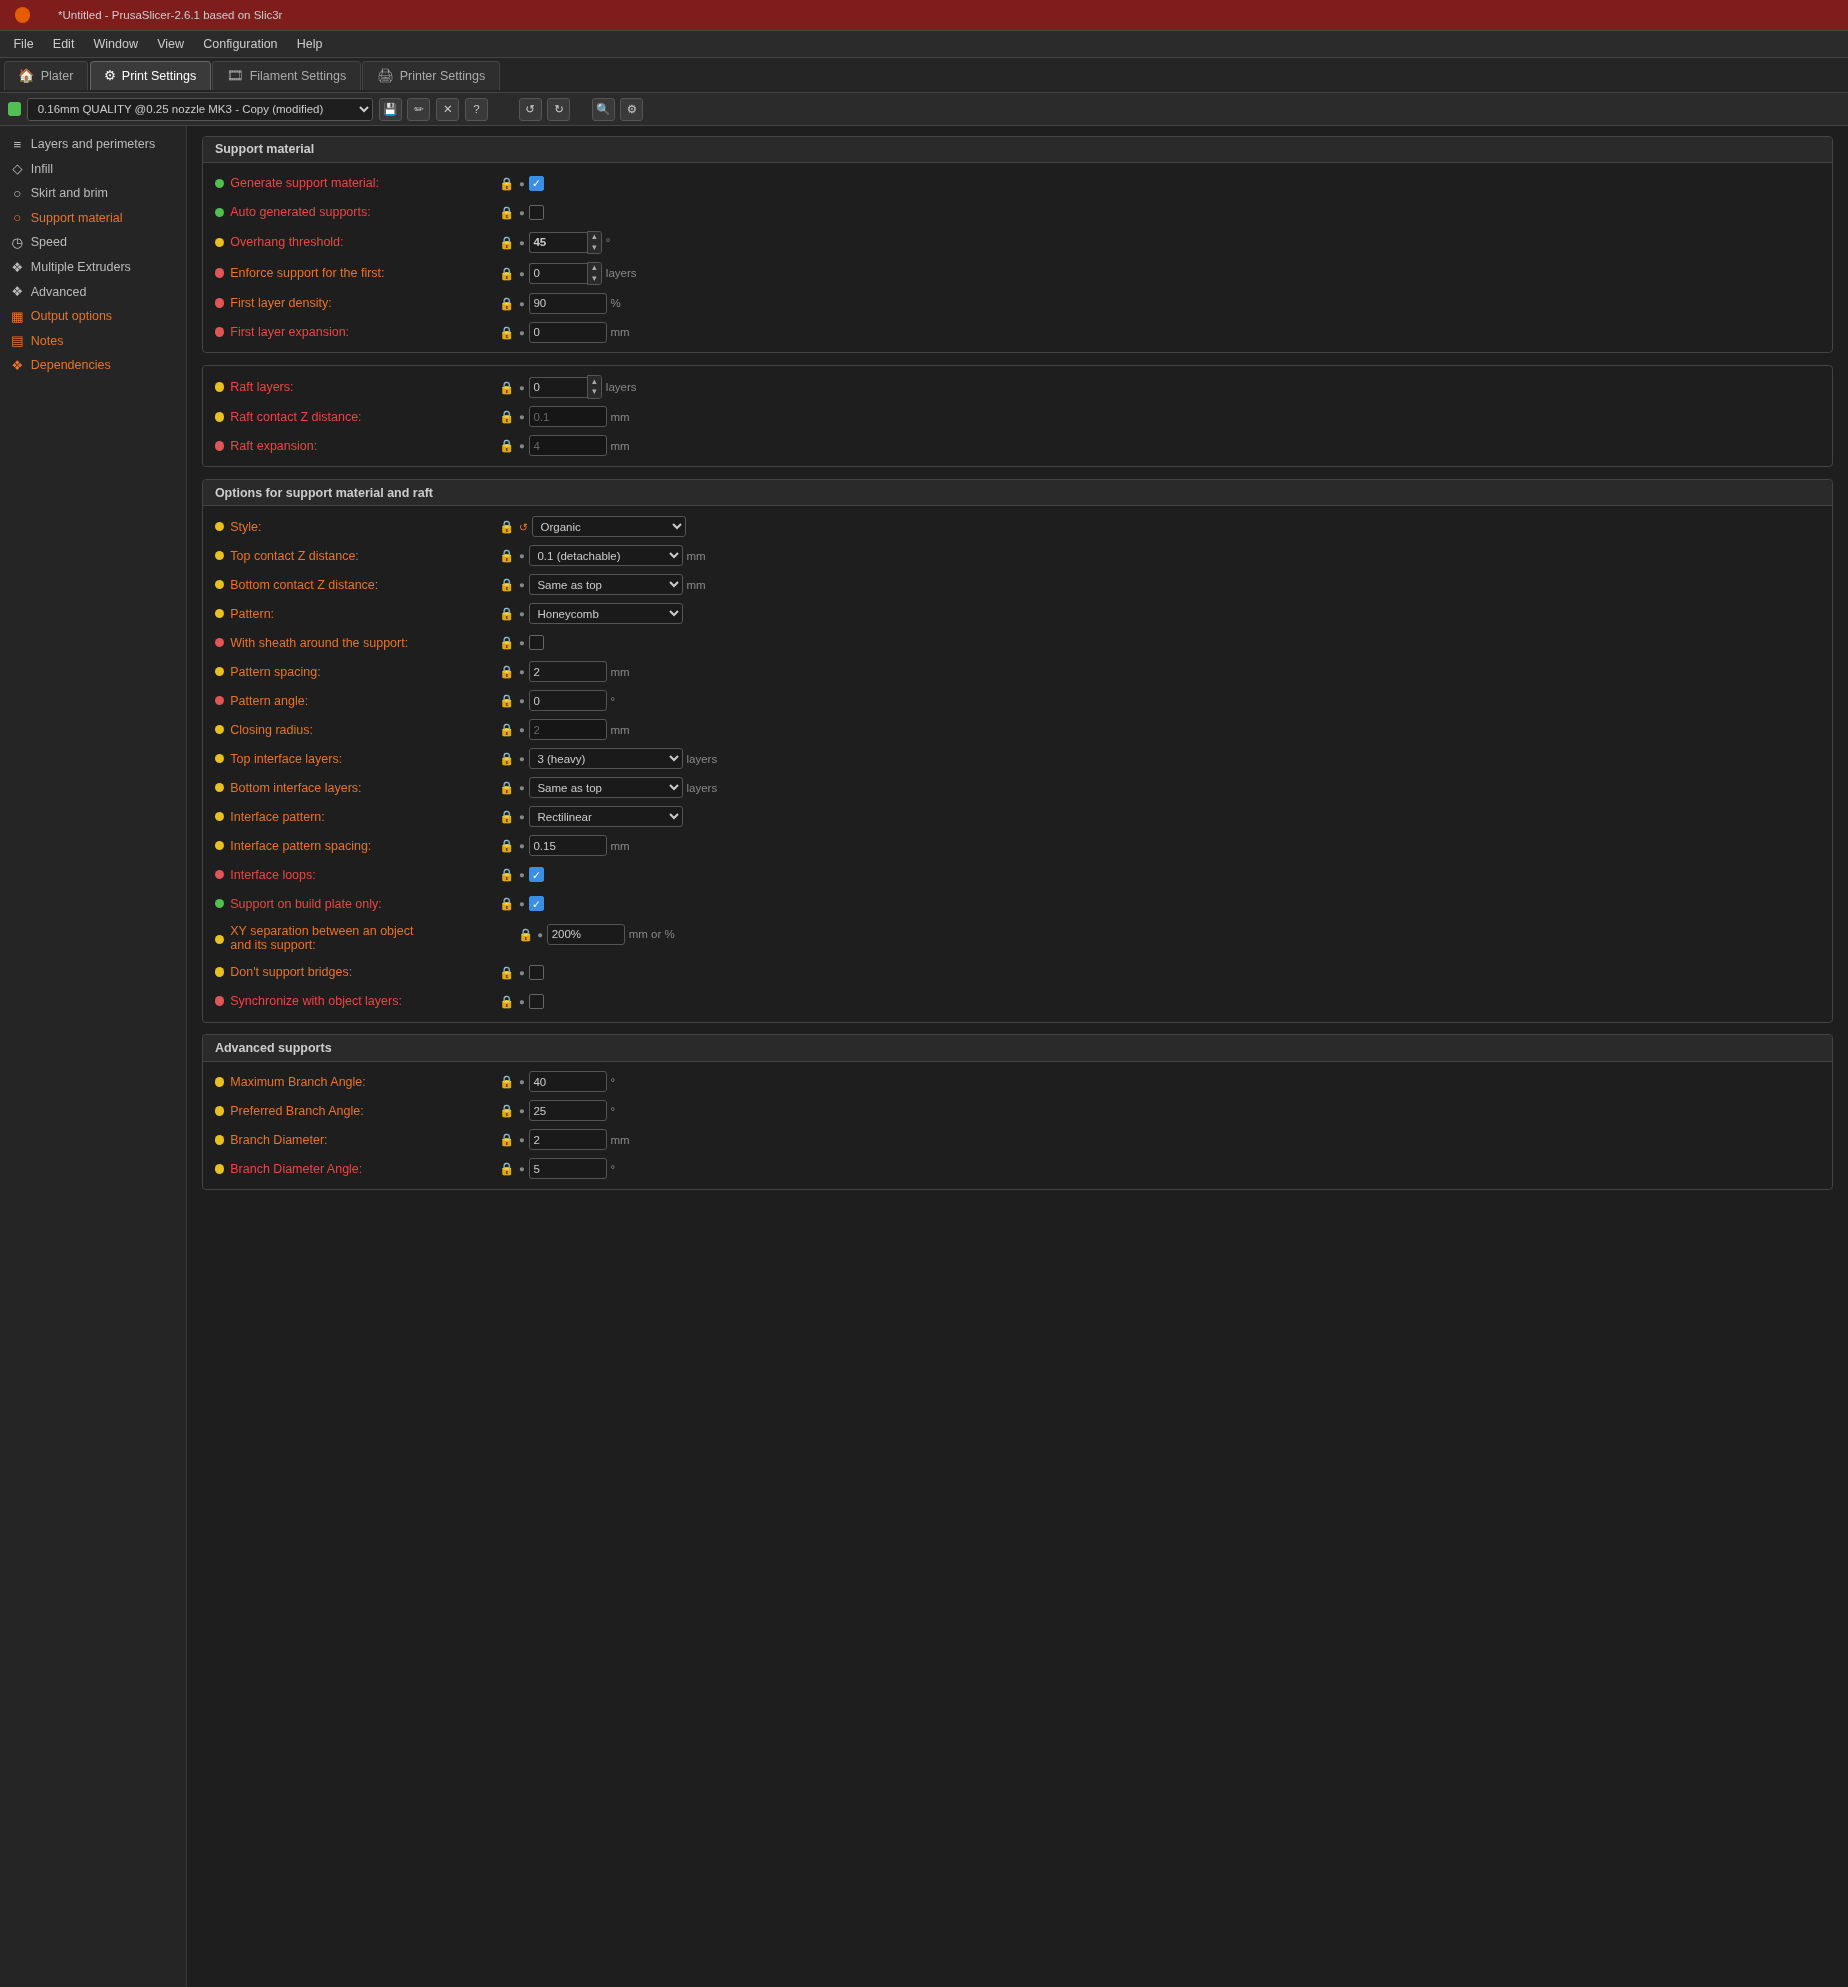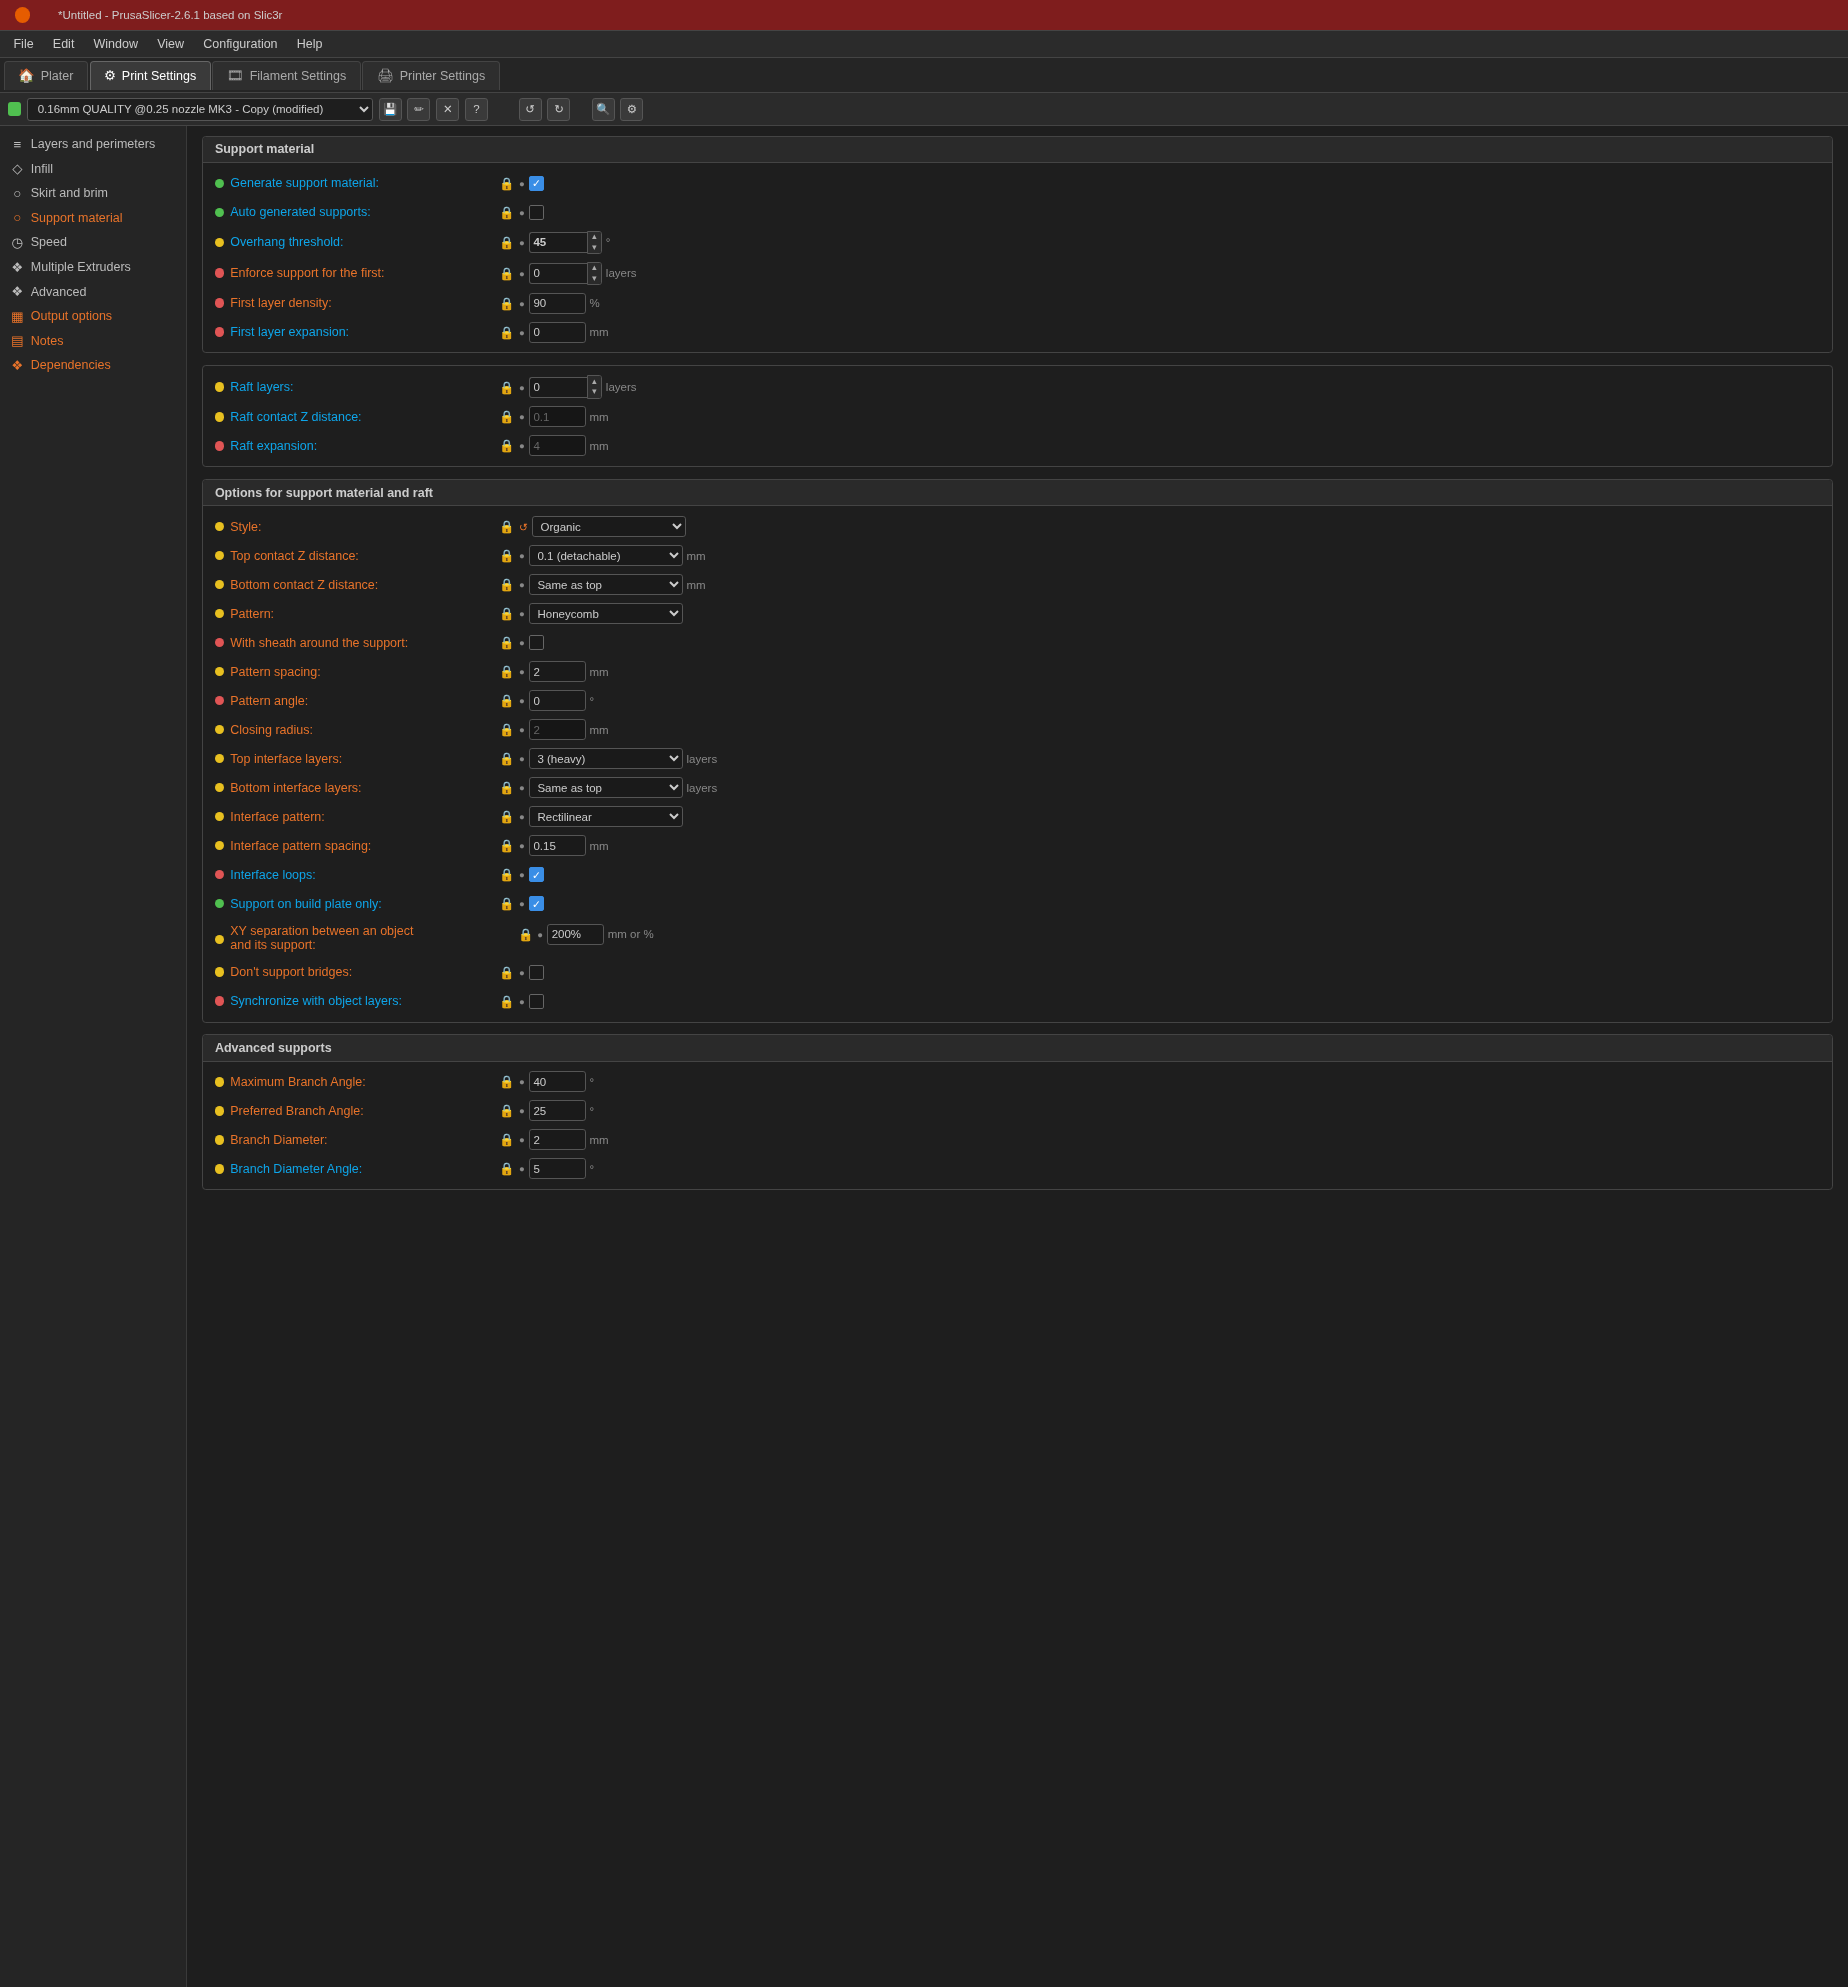--- a/index.html
+++ b/index.html
@@ -157,21 +157,21 @@
       gap: 5.8px;
     }
     .field-label {
       flex: 0 0 279px;
       display: flex;
       align-items: center;
       gap: 5.8px;
       font-size: 12.5px;
     }
     .field-label.orange { color: #e8732a; }
-    .field-label.white { color: #0ea5e9; }
+    .field-label.white { color: #ef4444; }
     .field-controls {
       display: flex;
       align-items: center;
       gap: 3.8px;
       flex: 1;
     }
     .lock-icon {
       color: #e8732a;
       font-size: 12.5px;
       cursor: pointer;
@@ -182,21 +182,21 @@
       cursor: pointer;
     }
     .field-input {
       background: #1a1a1a;
       border: 1px solid #555;
       border-radius: 2.9px;
       color: #ccc;
       height: 21px;
       padding: 0 3.8px;
       font-size: 11.5px;
-      width: 57px;
+      width: 78px;
     }
     .field-input.disabled {
       background: #161616;
       color: #666;
     }
     .field-unit { color: #888; font-size: 11.5px; min-width: 29px; }
     .field-select {
       background: #1a1a1a;
       border: 1px solid #555;
       border-radius: 2.9px;

